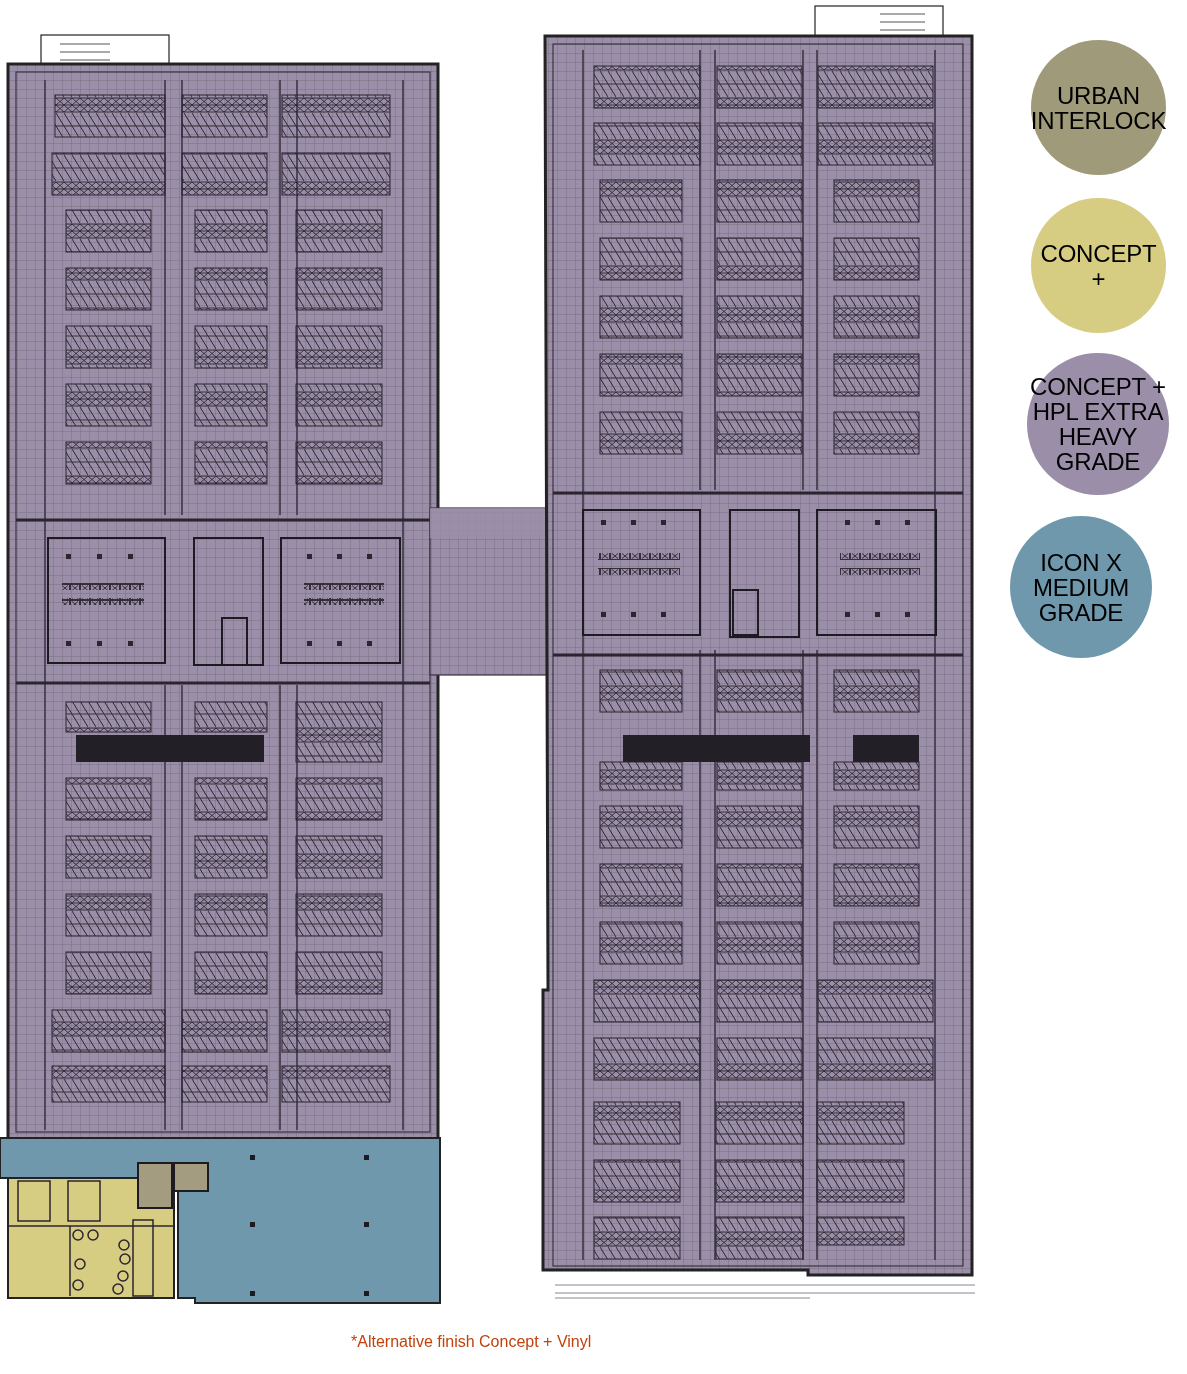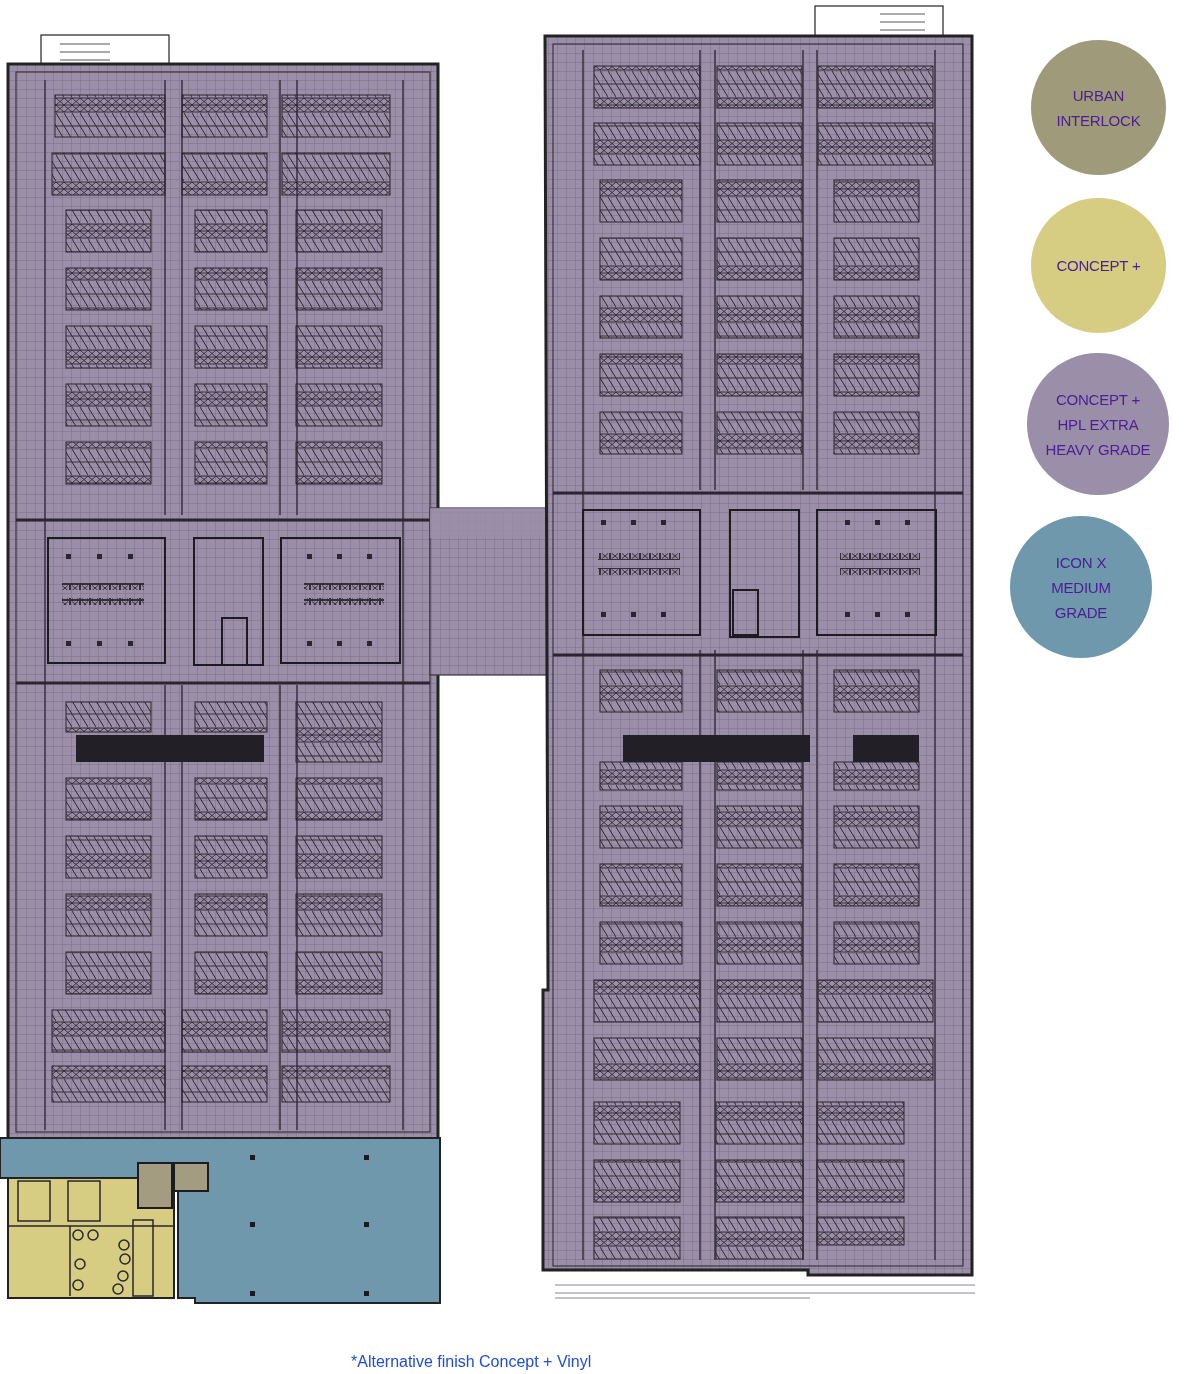--- a/index.html
+++ b/index.html
@@ -1,27 +1,26 @@
 <!DOCTYPE html>
 <html><head>
 <meta charset="utf-8">
 <style>
   html, body { margin:0; padding:0; background:#ffffff; }
   body { width:1187px; height:1374px; position:relative; overflow:hidden; font-family:"Liberation Sans", sans-serif; }
   #plan { position:absolute; left:0; top:0; }
   .legend-circle {
     position:absolute; border-radius:50%; display:flex; align-items:center; justify-content:center;
-    text-align:center; color:#4c1d95; font-family:"Liberation Sans", sans-serif; font-size:15px; line-height:25px;
+    text-align:center; color:#000000; font-family:"Liberation Sans", sans-serif; font-size:24px; line-height:25px;
     letter-spacing:-0.2px;
   }
   .legend-circle span { white-space:pre-line; }
   .footnote {
-    position:absolute; left:351px; top:1333px; font-size:16px; color:#1d4ed8;
+    position:absolute; left:351px; top:1333px; font-size:16px; color:#c2410c;
     font-family:"Liberation Sans", sans-serif;
-    margin-top:20px;
   }
 </style>
 </head>
 <body>
 
 <svg id="plan" width="1187" height="1374" viewBox="0 0 1187 1374" xmlns="http://www.w3.org/2000/svg">
   <defs>
     <pattern id="grid" width="9" height="9" patternUnits="userSpaceOnUse">
       <rect width="9" height="9" fill="#9b8ea8"></rect>
       <path d="M9 0 V9 M0 9 H9" stroke="#6f6778" stroke-width="0.8" fill="none"></path>

